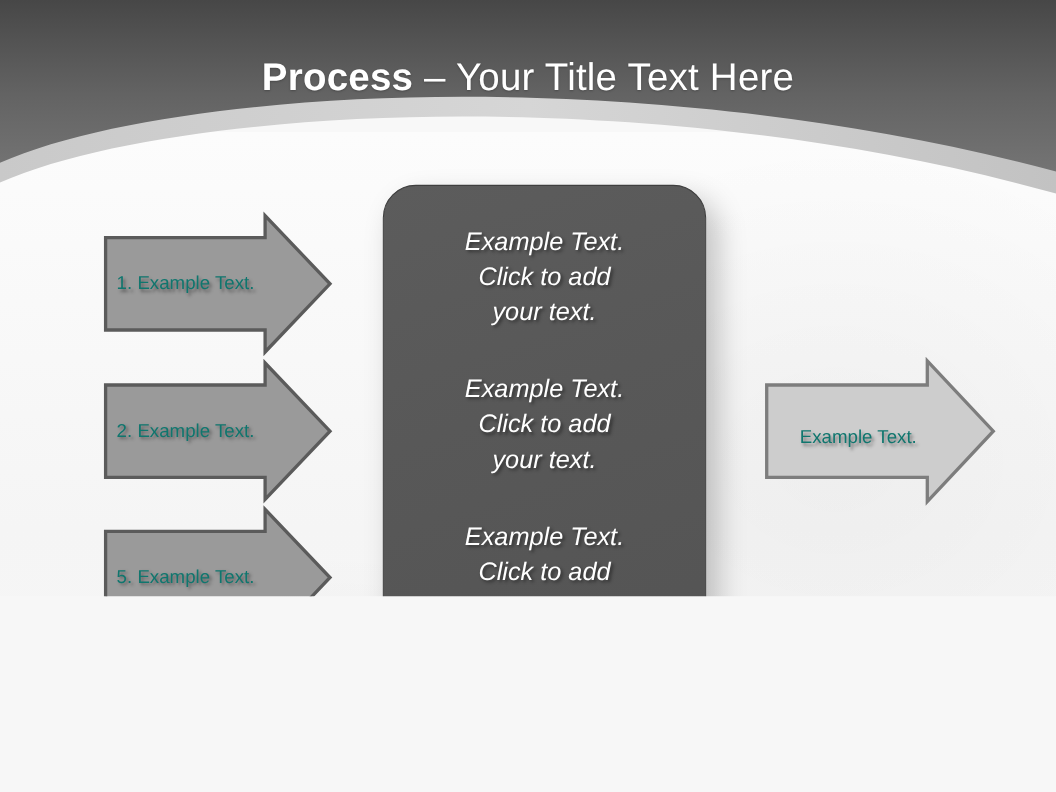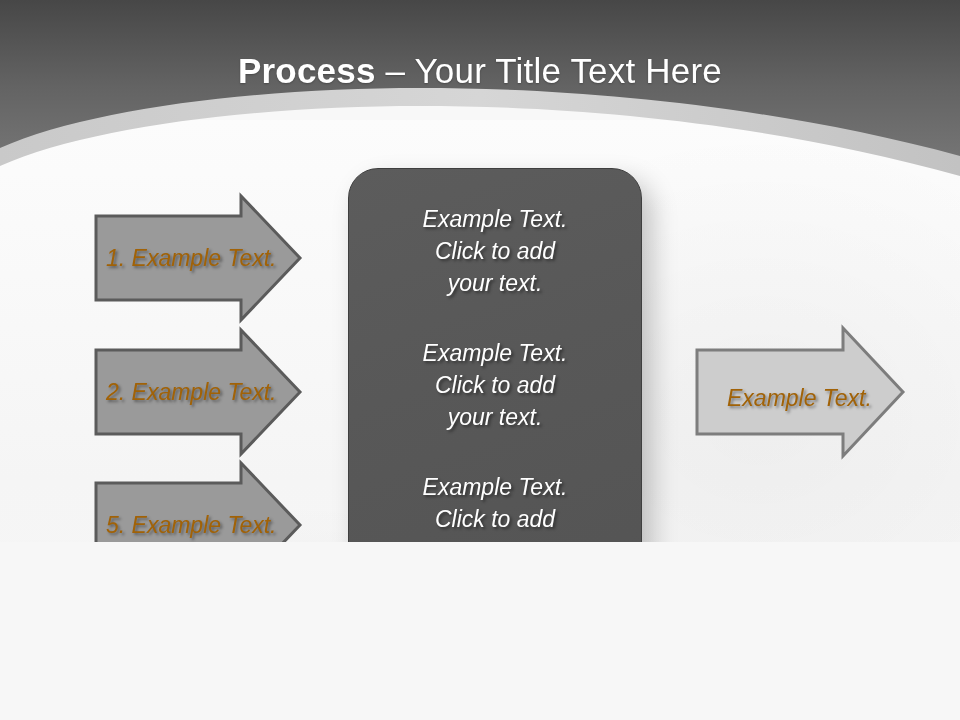--- a/index.html
+++ b/index.html
@@ -68,27 +68,26 @@
     margin-bottom:38px;
     white-space:pre-line;
   }
   .panel-block:last-child { margin-bottom:0; }
 
   
   .arrow { position:absolute; }
   .arrow svg { display:block; overflow:visible; }
   .arrow-label {
     position:absolute;
-    color:#a16207;
-    font-size:23px;
+    color:#0f766e;
+    font-size:17px;
     line-height:20px;
     white-space:nowrap;
     text-shadow:2px 2px 3px rgba(0,0,0,0.42);
     pointer-events:none;
-    font-style:italic;
   }
 
   
   #arrow-1 { left:92px; top:192px; }
   #arrow-2 { left:92px; top:326px;text-align:center; }
   #arrow-3 { left:92px; top:459px; }
   #arrow-1 .arrow-label,
   #arrow-2 .arrow-label,
   #arrow-3 .arrow-label { left:14px; top:56px; }
 

